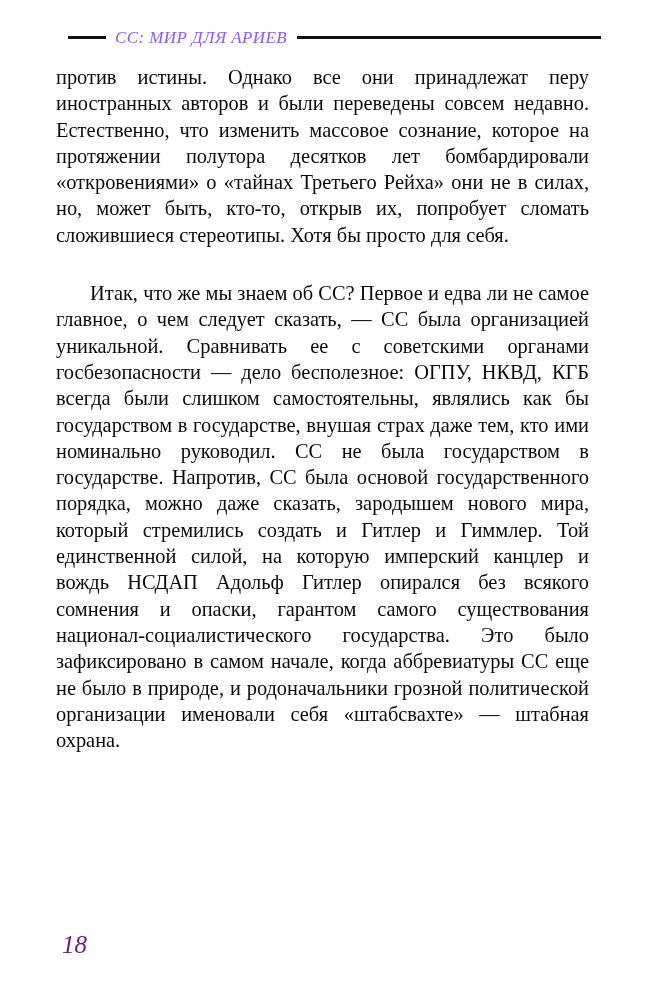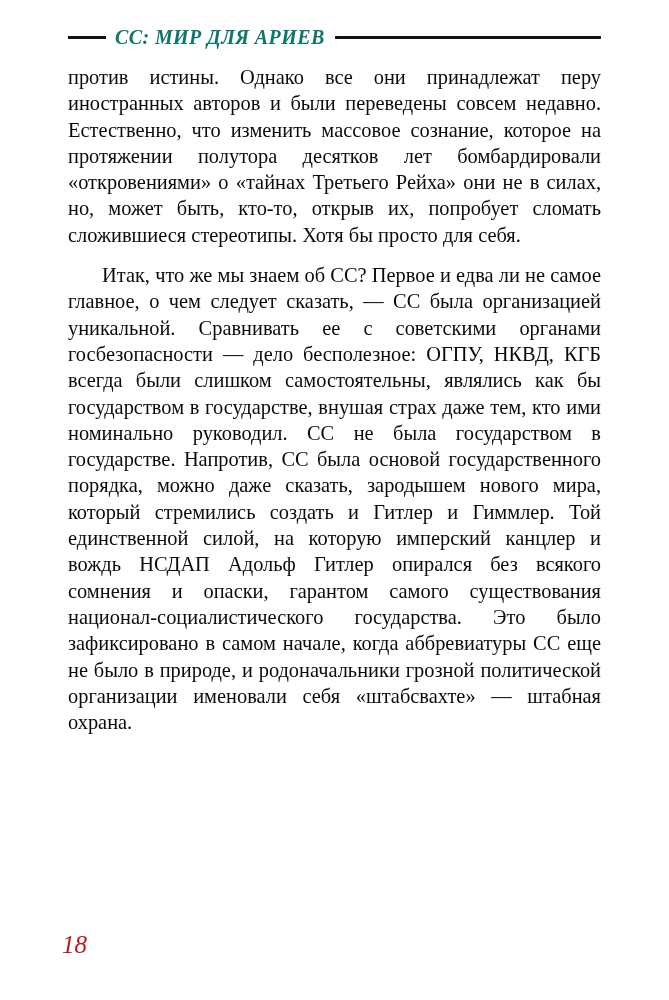--- a/index.html
+++ b/index.html
@@ -39,59 +39,59 @@
     height: 3px;
     background: #121212;
     flex: 0 0 auto;
   }
   .rule-left  { width: 38px; margin-right: 9px; }
   .rule-right { flex: 1 1 auto; margin-left: 10px; }
 
   .header-title {
     font-family: "Liberation Serif", "DejaVu Serif", serif;
     font-style: italic;
-    font-weight: bold;
-    font-size: 20px;
+    font-weight: normal;
+    font-size: 17px;
     letter-spacing: 0.4px;
     white-space: nowrap;
     line-height: 1;
-    color: #0f766e;
+    color: #8b5cf6;
   }
 
   
   .body-text {
     position: absolute;
-    left: 68px;
+    left: 56px;
     top: 64px;
     width: 533px;
   }
 
   .para {
     margin: 0;
     font-size: 20.4px;
     line-height: 26.3px;
     text-align: justify;
     text-justify: inter-word;
     text-indent: 34px;
     hyphens: none;
     word-spacing: 0.1px;
   }
   .para.first-para { text-indent: 0; }
-  .para.gap-before { margin-top: 14px; }
+  .para.gap-before { margin-top: 32px; }
 
   
   .folio {
     position: absolute;
     left: 62px;
     top: 932px;
     font-family: "Liberation Serif", "DejaVu Serif", serif;
     font-style: italic;
     font-size: 25px;
     line-height: 1;
-    color: #b91c1c;
+    color: #701a75;
   }
 </style>
 </head>
 <body>
 
 <div class="page">
 
   <div class="running-header">
     <span class="rule rule-left"></span>
     <span class="header-title">СС: МИР ДЛЯ АРИЕВ</span>

